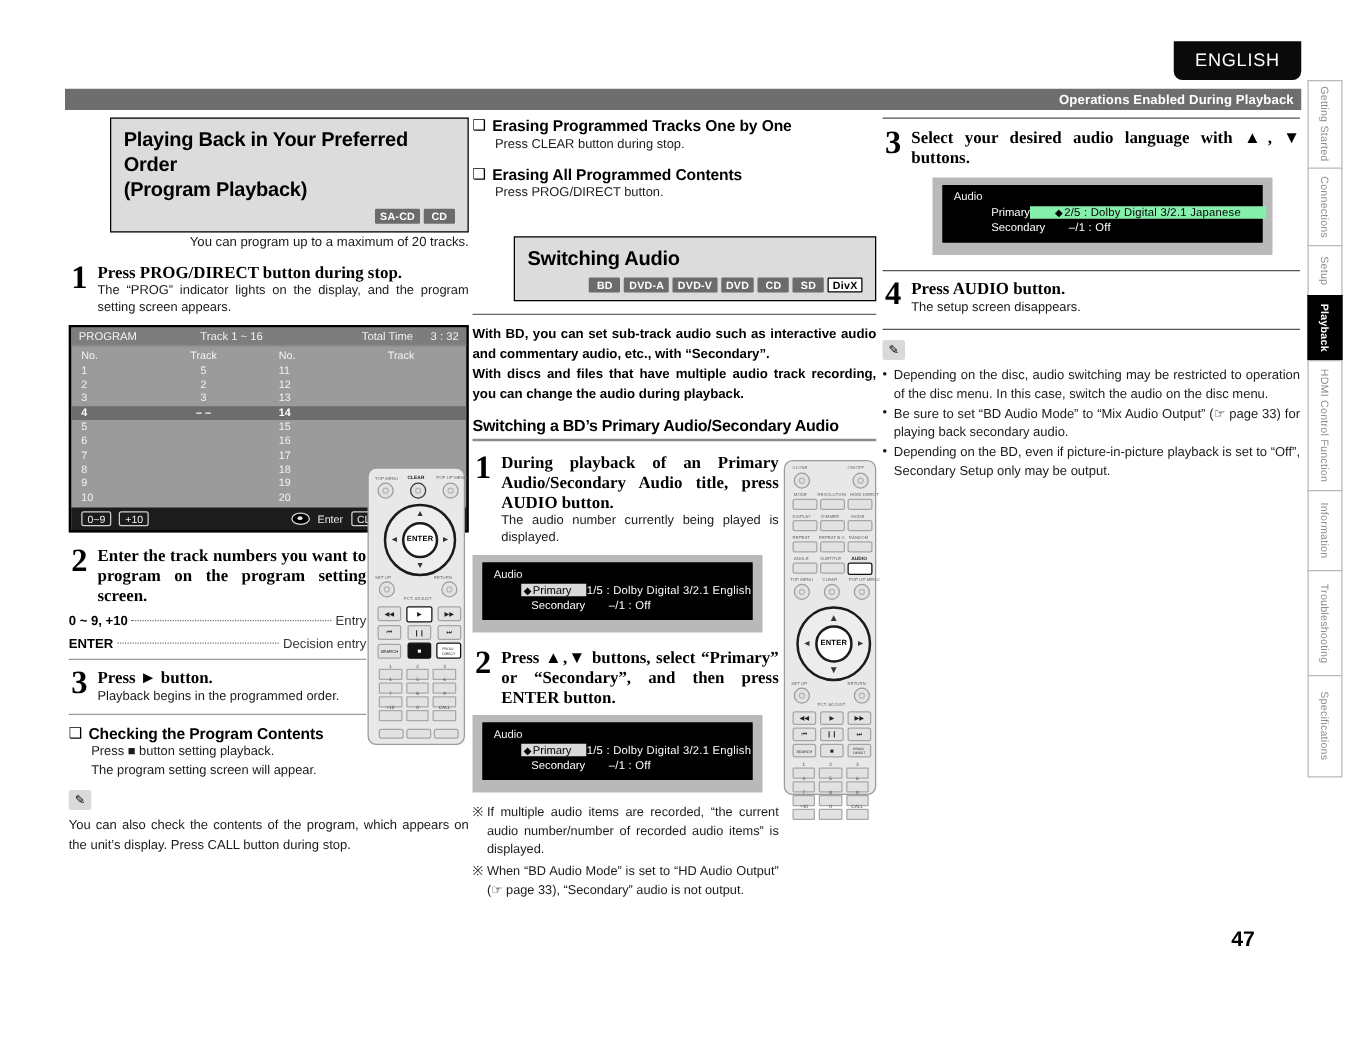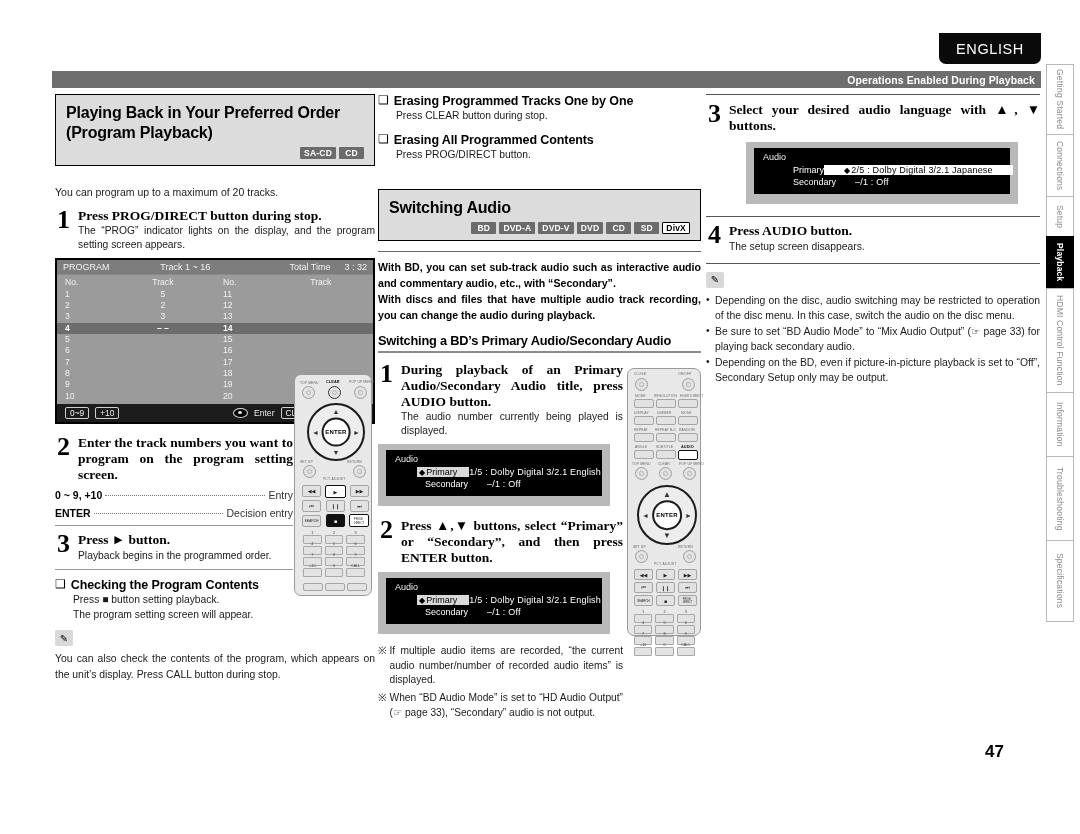--- a/index.html
+++ b/index.html
@@ -41,35 +41,35 @@
 
   
   .col{position:absolute;top:94px;}
   .col1{left:55px;width:320px;}
   .col2{left:378px;width:323px;}
   .col3{left:706px;width:334px;}
 
   
   .sect-box{
     border:1.5px solid #000;background:#dcdcdc;
-    padding:8px 10px 6px 10px;position:relative;box-sizing:border-box;
+    padding:8px 10px 6px 10px;position:relative;box-sizing:border-box;margin-left:33px;
   }
   .sect-box h1{
     margin:0;font-size:16px;font-weight:bold;line-height:1.25;
     letter-spacing:-.2px;
   }
   .badges{display:flex;gap:3px;justify-content:flex-end;margin-top:4px;}
   .badge{
     background:#6b6b6b;color:#fff;font-size:8.5px;font-weight:bold;
     padding:2px 4px 1px 4px;border-radius:1px;line-height:1.1;
     letter-spacing:.2px;min-width:17px;text-align:center;
   }
   .badge.inv{background:#fff;color:#000;border:1px solid #000000;padding:1px 3px 0 3px;}
 
-  .lead{font-size:10.5px;margin:19px 0 7px 0;color:#1a1a1a;line-height:1.45;}
+  .lead{font-size:10.5px;margin:1px 0 7px 0;color:#1a1a1a;line-height:1.45;text-align:right;}
 
   
   .step{display:flex;gap:6px;margin:6px 0 4px 0;}
   .step .num{
     font-family:"Liberation Serif", serif;font-size:26px;font-weight:bold;
     line-height:.92;width:17px;flex:none;text-align:center;
   }
   .step .body{flex:1;}
   .step .head{
     font-family:"Liberation Serif", serif;font-size:13.5px;font-weight:bold;
@@ -152,21 +152,21 @@
   
   .aosd{
     background:#000;color:#fff;border:1px solid #000;box-sizing:border-box;
     padding:3px 0 5px 0;font-size:9px;position:relative;
   }
   .aosd .title{padding:0 0 2px 8px;font-size:9px;color:#efefef;}
   .arow{display:flex;align-items:center;padding:1px 0 1px 6px;font-size:9px;margin-left:24px;}
   .arow .lbl{width:62px;white-space:nowrap;}
   .arow .val{white-space:nowrap;letter-spacing:.2px;}
   .arow.hl-label .lbl{background:#d9d9d9;color:#000;padding-left:2px;}
-  .arow.hl-val .val{background:#ffffff;color:#000;padding:0 20px;}
+  .arow.hl-val .val{background:#86efac;color:#000;padding:0 20px;}
   .diamond{font-size:8px;margin-right:1px;}
   .osd-frame{background:#b9b9b9;padding:6px 8px 10px 8px;box-sizing:border-box;}
 
   
   .remote{
     position:absolute;background:#e8e8e8;border:1px solid #9a9a9a;
     border-radius:7px;box-sizing:border-box;
   }
   .rbtn{position:absolute;background:#e2e2e2;border:1px solid #a5a5a5;border-radius:2px;}
   .rbtn.dark{background:#fff;border:1.6px solid #111;}

